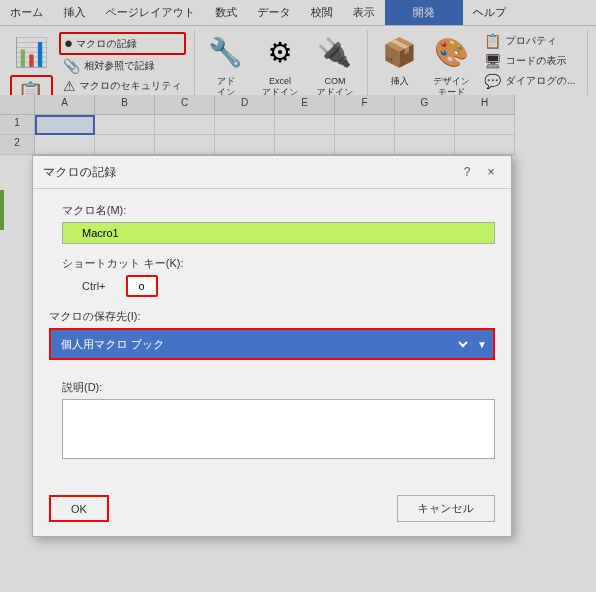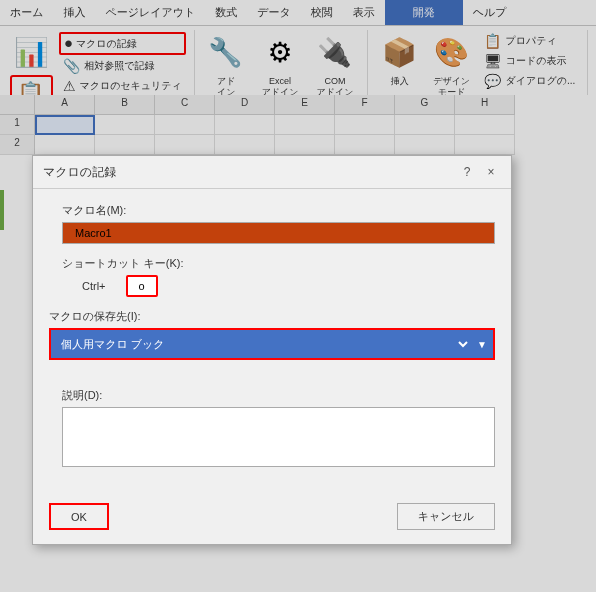--- a/index.html
+++ b/index.html
@@ -46,25 +46,25 @@
     
     .dialog { position: absolute; top: 155px; left: 32px; width: 480px; background: #f0f0f0; border: 1px solid #aaa; box-shadow: 3px 3px 10px rgba(0,0,0,0.3); border-radius: 0; }
     .dialog-titlebar { display: flex; align-items: center; justify-content: space-between; background: #f0f0f0; padding: 6px 10px; border-bottom: 1px solid #ccc; }
     .dialog-title { font-size: 12px; color: #333; font-weight: normal; }
     .dialog-controls { display: flex; gap: 4px; }
     .dialog-btn { width: 20px; height: 20px; display: flex; align-items: center; justify-content: center; cursor: pointer; font-size: 12px; color: #555; border: none; background: transparent; }
 
     .dialog-body { padding: 14px 16px; }
     .form-row { margin-bottom: 12px; margin-left: 13px; }
     .form-label { font-size: 11px; color: #333; margin-bottom: 4px; display: block; }
-    .form-input { width: 100%; border: 1px solid #aaa; background: #c2410c; padding: 4px 12px; font-size: 11px; outline: none; }
+    .form-input { width: 100%; border: 1px solid #aaa; background: #bef264; padding: 4px 19px; font-size: 11px; outline: none; }
     .shortcut-input { width: 32px; border: 1px solid #999; background: #fff; padding: 3px 4px; font-size: 11px; text-align: center; }
     .shortcut-input.highlight-box { border: 2px solid red; }
 
-    .save-location-row { margin-bottom: 28px; }
+    .save-location-row { margin-bottom: 20px; }
     .select-highlighted { display: flex; align-items: flex-end; border: 2px solid red; }
     .select-highlighted select { flex: 1; border: none; padding: 4px 6px; font-size: 11px; background: #4472C4; color: #fff; height: 26px; outline: none; cursor: pointer; }
 
     .description-textarea { width: 100%; height: 60px; border: 1px solid #aaa; background: #fff; padding: 4px 6px; font-size: 11px; resize: none; outline: none; }
 
     .dialog-footer { display: flex; justify-content: space-between; gap: 8px; padding: 8px 16px 14px; }
     .btn { padding: 5px 20px; font-size: 11px; cursor: pointer; border: 1px solid #aaa; background: #f0f0f0; color: #333; border-radius: 0; }
     .btn-ok { border: 2px solid red; background: #f0f0f0; }
 
     

